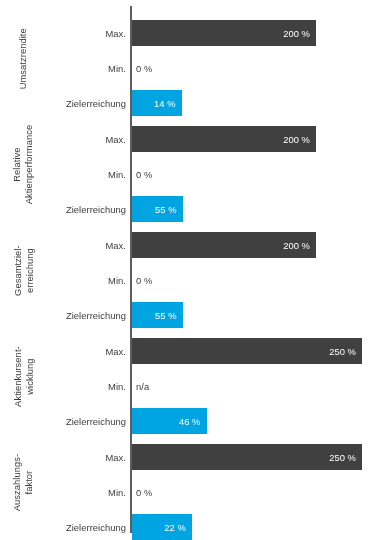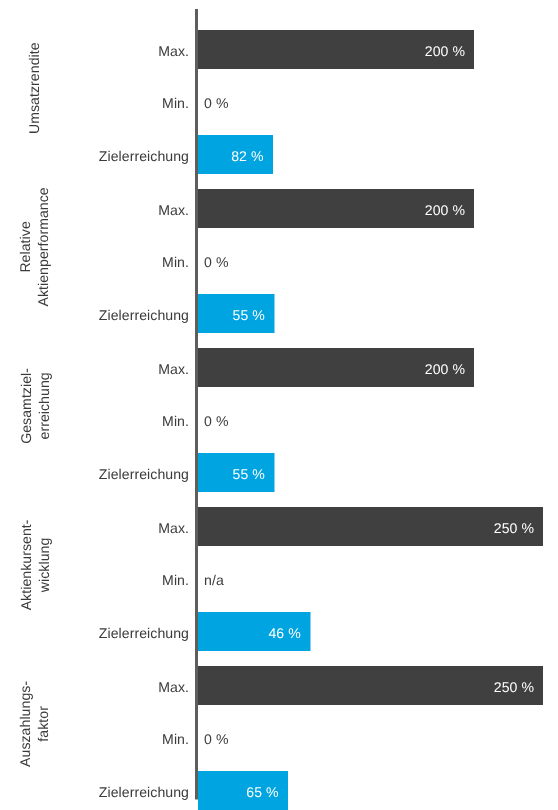--- a/index.html
+++ b/index.html
@@ -157,21 +157,21 @@
             <div class="bar-area">
               <div class="bar max empty" style="width: 0px;">
                 <span class="bar-value">0 %</span>
               </div>
             </div>
           </div>
           <div class="row" style="top: 84px;">
             <div class="row-label">Zielerreichung</div>
             <div class="bar-area">
               <div class="bar target" style="width: 49.68px;">
-                <span class="bar-value">82 %</span>
+                <span class="bar-value">14 %</span>
               </div>
             </div>
           </div>
         </div>
       </div>
       <div class="group" style="top: 112px; height: 106px;">
         <div class="group-label">
           <div class="group-label-inner">Relative
 Aktienperformance</div>
         </div>
@@ -285,21 +285,21 @@
             <div class="bar-area">
               <div class="bar max empty" style="width: 0px;">
                 <span class="bar-value">0 %</span>
               </div>
             </div>
           </div>
           <div class="row" style="top: 84px;">
             <div class="row-label">Zielerreichung</div>
             <div class="bar-area">
               <div class="bar target" style="width: 59.8px;">
-                <span class="bar-value">65 %</span>
+                <span class="bar-value">22 %</span>
               </div>
             </div>
           </div>
         </div>
       </div>
     </div>
 
 </div>
 
 </body></html>

